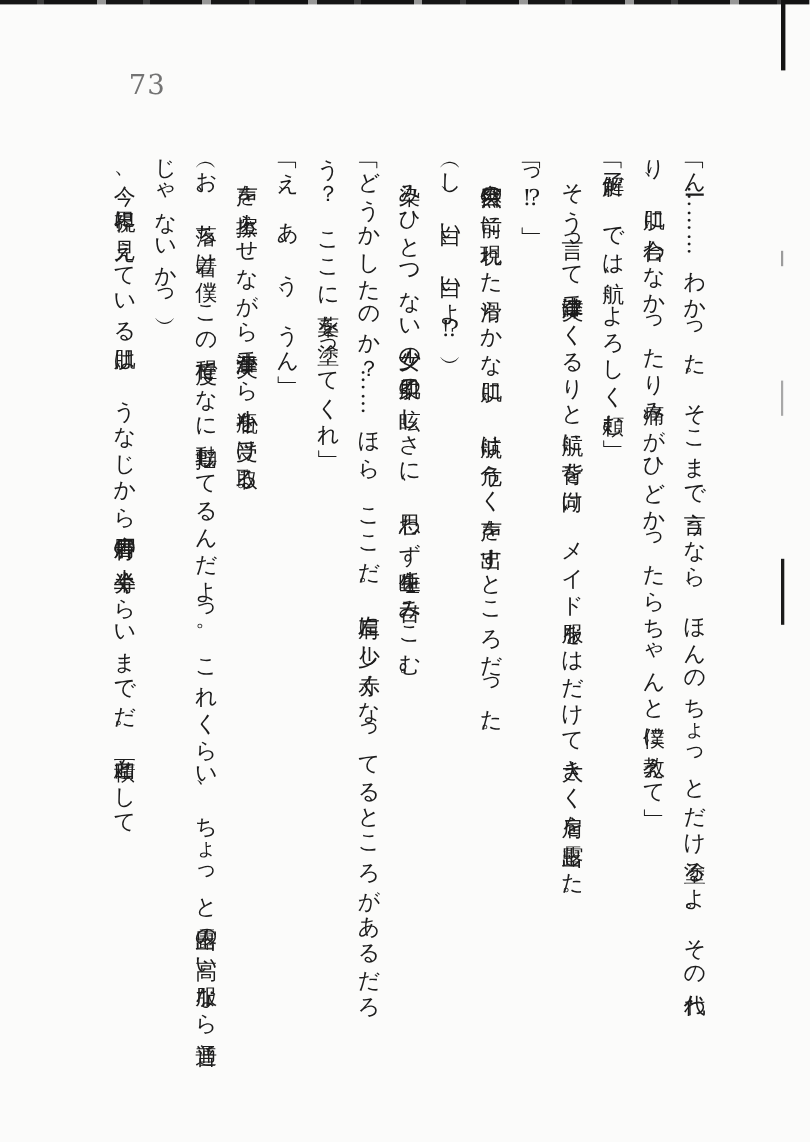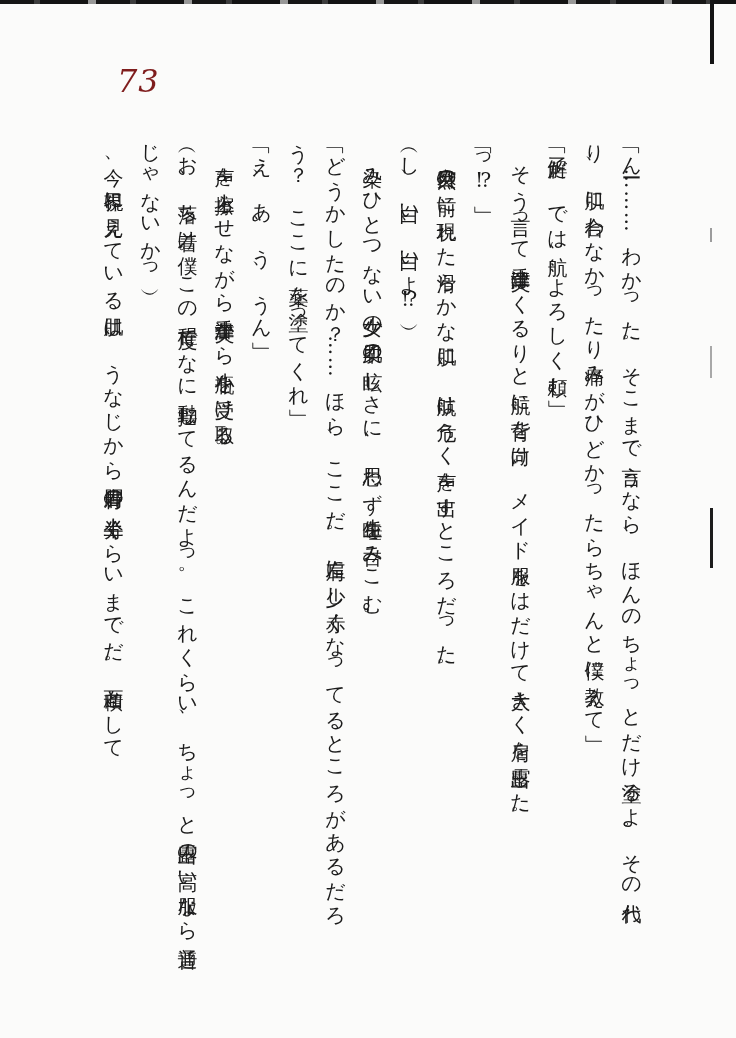--- a/index.html
+++ b/index.html
@@ -21,21 +21,21 @@
   }
   
   .edge-mark { position:absolute; background:#141414; }
   .edge-1 { top:0;    right:22px; width:4px; height:64px; }
   .edge-2 { top:508px; right:23px; width:3px; height:60px; background:#1c1c1c; }
   .edge-3 { top:228px; right:24px; width:2px; height:14px; background:#9c9c9c; }
   .edge-4 { top:346px; right:24px; width:2px; height:32px; background:#a8a8a8; }
 
   .page-number {
     position:absolute; top:62px; left:117px;
-    font-size:32px; font-style:italic; color:#7f1d1d;
+    font-size:25px; color:#737373;
     letter-spacing:1px;
   }
 
   
   .text-body {
     position:absolute; top:130px; right:86px; height:822px;
     writing-mode:vertical-rl; text-orientation:mixed;
     font-size:20px; line-height:37px; letter-spacing:1.6px;
     color:#1c1c1c;
   }

